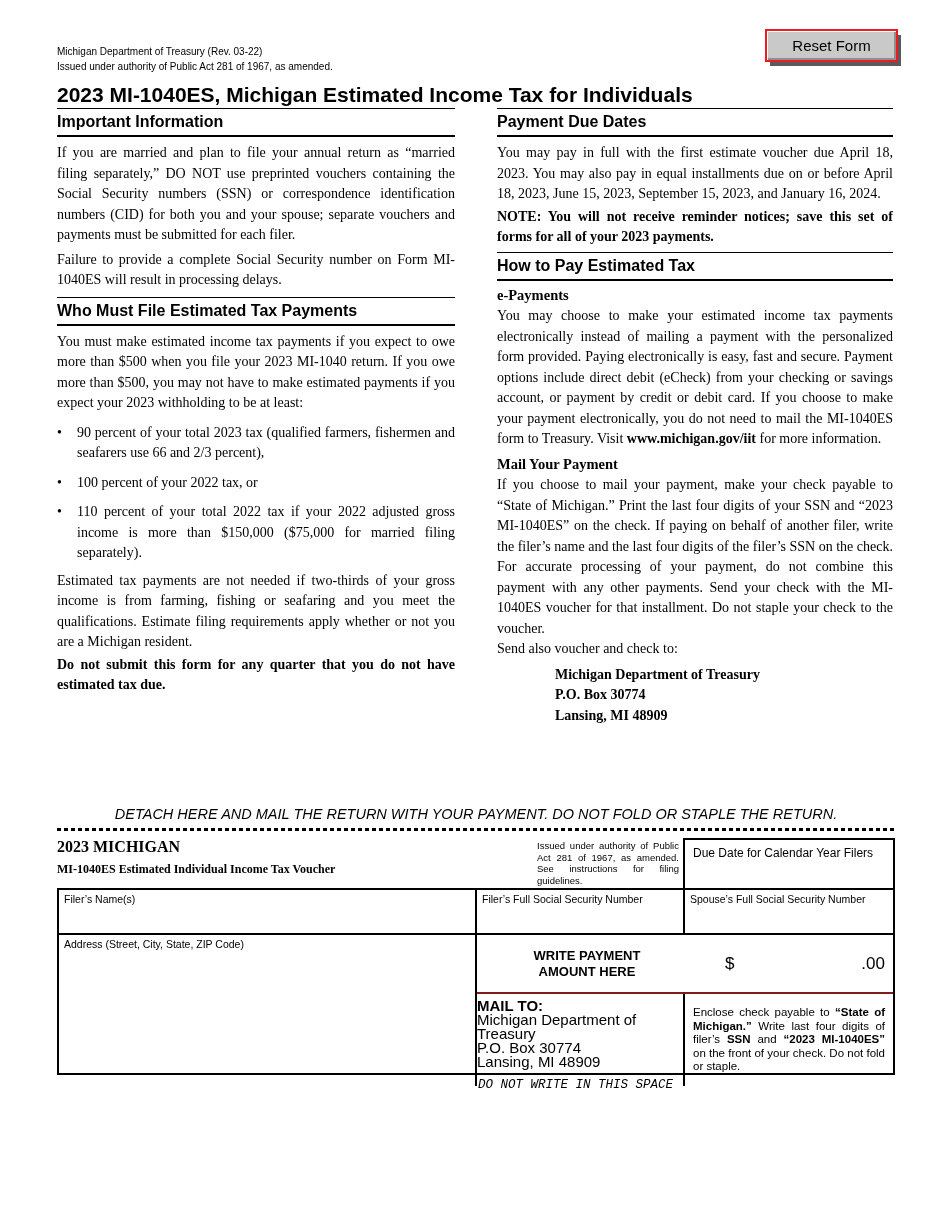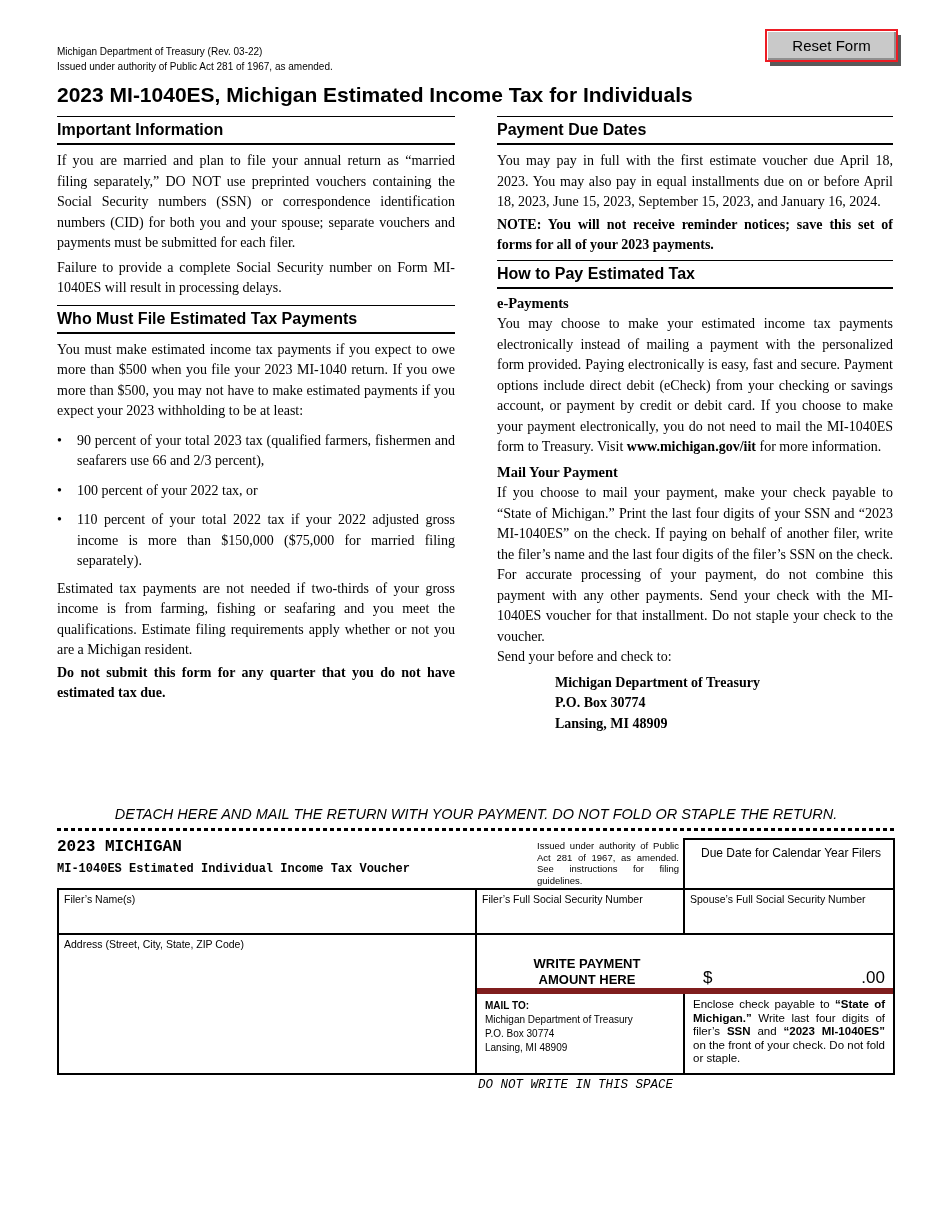--- a/index.html
+++ b/index.html
@@ -13,21 +13,21 @@
     font-family:"Liberation Sans","DejaVu Sans",sans-serif;font-size:15px;color:#000;
     cursor:pointer;padding:0;line-height:29px;text-align:center;}
 
   
   .doc-head{position:absolute;left:57px;top:44px;width:836px;}
   .small-line{font-family:"Liberation Sans","DejaVu Sans",sans-serif;font-size:10px;line-height:15px;}
   .doc-title{font-family:"Liberation Sans","DejaVu Sans",sans-serif;font-weight:bold;
     font-size:21px;margin:9px 0 0;}
 
   
-  .columns{position:absolute;left:57px;top:116px;width:836px;display:flex;gap:42px;}
+  .columns{position:absolute;left:57px;top:108px;width:836px;display:flex;gap:42px;}
   .col{font-size:14px;line-height:20.5px;text-align:justify;}
   .col.left{width:398px;}
   .col.right{width:396px;}
   .sec-head{font-family:"Liberation Sans","DejaVu Sans",sans-serif;font-weight:bold;font-size:16px;
     line-height:19px;border-top:1.5px solid #000;border-bottom:2.5px solid #000;
     padding:3px 0 4px;text-align:left;}
   .sec-head.mt{margin-top:6px;}
   .col p{margin:4px 0 0;}
   .col p.first{margin-top:6px;}
   .bold{font-weight:bold;}
@@ -38,43 +38,43 @@
   .addr-block{margin:5px 0 0 58px;font-weight:bold;text-align:left;line-height:20.5px;}
 
   
   .detach{position:absolute;left:57px;top:806px;width:838px;text-align:center;
     font-family:"Liberation Sans","DejaVu Sans",sans-serif;font-style:italic;font-size:14.5px;}
   .dashes{position:absolute;left:57px;top:828px;width:838px;height:3px;
     background:repeating-linear-gradient(to right,#000 0 4px,transparent 4px 7px);}
 
   
   .v-header{position:absolute;left:57px;top:834px;width:838px;height:54px;}
-  .v-title{position:absolute;left:0;top:3px;font-family:Liberation Mono, monospace;font-weight:bold;}
+  .v-title{position:absolute;left:0;top:3px;font-family:Liberation Serif, serif;font-weight:bold;}
   .v-title .l1{font-size:16px;line-height:20px;}
   .v-title .l2{font-size:12px;line-height:24px;}
   .v-auth{position:absolute;left:480px;top:6px;width:142px;
     font-family:"Liberation Sans","DejaVu Sans",sans-serif;font-size:9.5px;line-height:11.5px;text-align:justify;}
   .v-due{position:absolute;left:626px;top:4px;width:212px;height:50px;box-sizing:border-box;
     border:2px solid #000;border-bottom:none;
-    font-family:"Liberation Sans","DejaVu Sans",sans-serif;font-size:12px;padding:6px 6px 0 16px;}
+    font-family:"Liberation Sans","DejaVu Sans",sans-serif;font-size:12px;padding:6px 6px 0 8px;}
 
   
   .v-table{position:absolute;left:57px;top:888px;width:838px;height:187px;box-sizing:border-box;
     border:2px solid #000;display:grid;grid-template-columns:418px 208px 1fr;
     grid-template-rows:45px 59px 1fr;
     font-family:"Liberation Sans","DejaVu Sans",sans-serif;}
   .cell{box-sizing:border-box;}
   .cell .lbl{display:block;font-size:10.5px;padding:3px 5px;}
   .cA1{grid-area:1/1;border-right:2px solid #000;border-bottom:2px solid #000;}
   .cB1{grid-area:1/2;border-right:2px solid #000;border-bottom:2px solid #000;}
   .cC1{grid-area:1/3;border-bottom:2px solid #000;}
   .cA2{grid-area:2/1/span 2/2;border-right:2px solid #000;}
-  .cBC{grid-area:2/2/3/4;border-bottom:6px solid #7f1d1d;display:flex;align-items:flex-end;}
-  .cB3{grid-area:3/2;border-right:2px solid #000;padding:5px 8px;font-size:10px;line-height:14px;}
-  .cC3{grid-area:3/3;padding:4px 8px;font-size:11.5px;line-height:13.5px;text-align:justify;}
+  .cBC{grid-area:2/2/3/4;border-bottom:2px solid #7f1d1d;display:flex;align-items:center;gap:22px;}
+  .cB3{grid-area:3/2;border-right:2px solid #000;padding:5px 0;font-size:15px;line-height:14px;}
+  .cC3{grid-area:3/3;padding:12px 8px;font-size:11.5px;line-height:13.5px;text-align:justify;}
   .pay-label{margin-left:30px;width:160px;text-align:center;font-weight:bold;font-size:13px;line-height:16px;}
   .dollar{margin-left:36px;font-size:17px;}
   .cents{margin-left:auto;margin-right:8px;font-size:17px;}
   .mailto-label{font-weight:bold;}
   .dnw{position:absolute;left:478px;top:1078px;
     font-family:Liberation Mono, monospace;font-style:italic;font-size:12.5px;}
 </style>
 </head>
 <body>
 
@@ -120,21 +120,21 @@
       <p class="first">You may pay in full with the first estimate voucher due April 18, 2023. You may also pay in equal installments due on or before April 18, 2023, June 15, 2023, September 15, 2023, and January 16, 2024.</p>
       <p class="bold" style="margin-top:2px;">NOTE: You will not receive reminder notices; save this set of forms for all of your 2023 payments.</p>
 
       <div class="sec-head" style="margin-top:4px;">How to Pay Estimated Tax</div>
 
       <div class="serif-sub">e-Payments</div>
       <p style="margin-top:1px;"><span>You may choose to make your estimated income tax payments electronically instead of mailing a payment with the personalized form provided. Paying electronically is easy, fast and secure. Payment options include direct debit (eCheck) from your checking or savings account, or payment by credit or debit card.  If you choose to make your payment electronically, you do not need to mail the MI-1040ES form to Treasury. Visit </span><span class="bold">www.michigan.gov/iit</span><span> for more information.</span></p>
 
       <div class="serif-sub">Mail Your Payment</div>
       <p style="margin-top:1px;">If you choose to mail your payment, make your check payable to “State of Michigan.” Print the last four digits of your SSN and “2023 MI-1040ES” on the check.  If paying on behalf of another filer, write the filer’s name and the last four digits of the filer’s SSN on the check. For accurate processing of your payment, do not combine this payment with any other payments. Send your check with the MI-1040ES voucher for that installment. Do not staple your check to the voucher.</p>
-      <p style="margin-top:0;text-align:left;">Send your before and check to:</p>
+      <p style="margin-top:0;text-align:left;">Send also voucher and check to:</p>
       <div class="addr-block">
         <div>Michigan Department of Treasury</div>
         <div>P.O. Box 30774</div>
         <div>Lansing, MI 48909</div>
       </div>
     </div>
   </div>
 
   <div class="detach">DETACH HERE AND MAIL THE RETURN WITH YOUR PAYMENT. DO NOT FOLD OR STAPLE THE RETURN.</div>
   <div class="dashes"></div>

